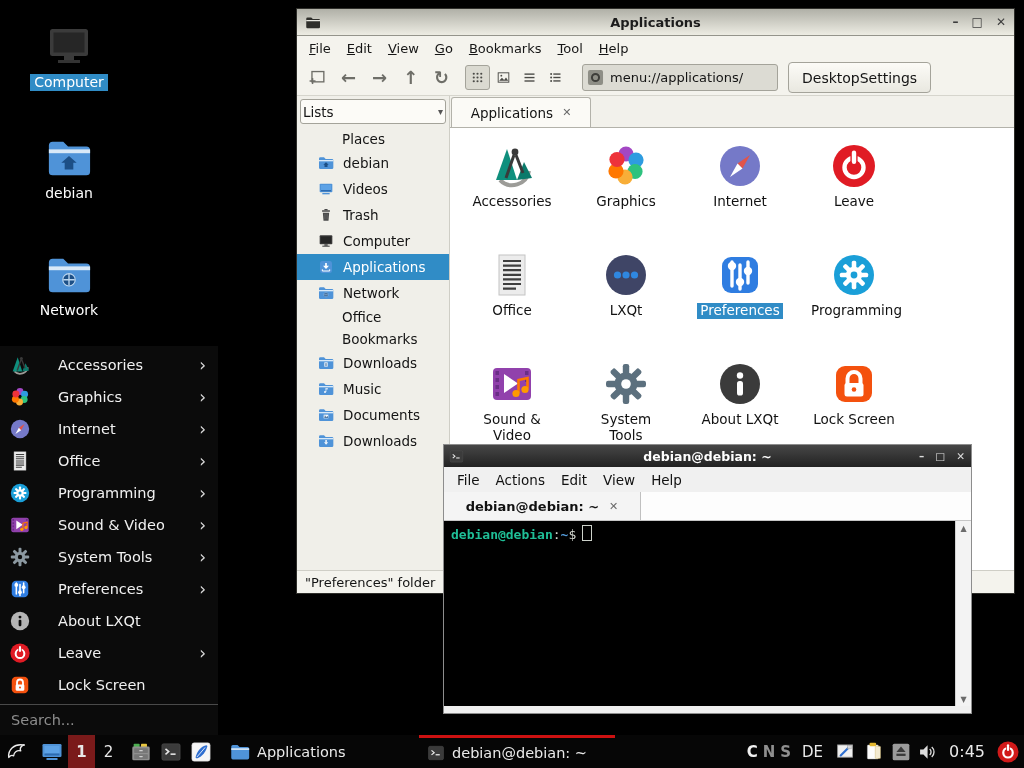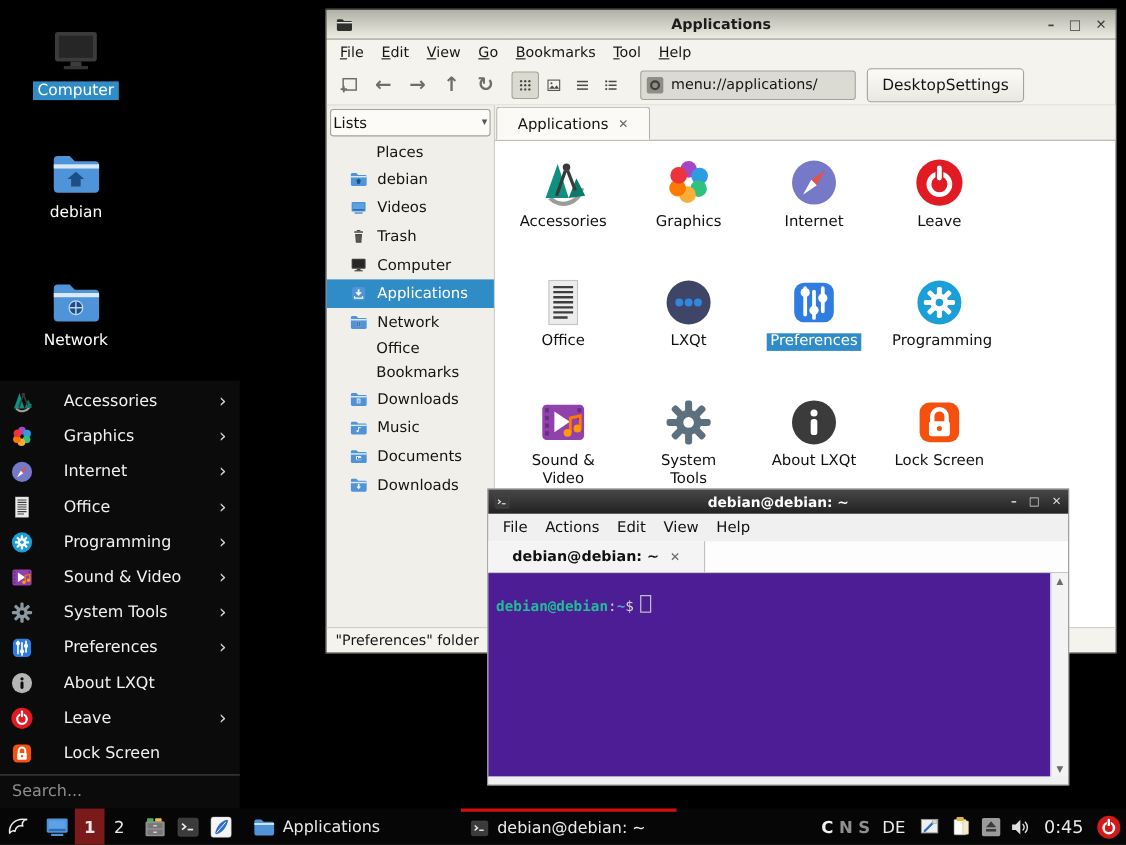--- a/index.html
+++ b/index.html
@@ -85,21 +85,21 @@
     display:flex;align-items:center;}
   .term-title{position:absolute;left:0;right:0;text-align:center;color:#fff;font-weight:bold;font-size:12.5px;}
   .term-controls{position:absolute;right:6px;display:flex;gap:11px;color:#dcdcdc;font-size:10.5px;font-weight:bold;}
   .term-menubar{height:25px;flex:none;background:#f0f0f0;display:flex;align-items:center;padding-left:5px;
     font-size:13.5px;color:#111;}
   .term-menubar .mi::first-letter{text-decoration:none;}
   .term-tabbar{height:28px;flex:none;background:#fdfdfd;border-bottom:1px solid #c6c6c6;display:flex;}
   .term-tab{width:196px;background:#f4f4f4;border-right:1px solid #c0c0c0;display:flex;align-items:center;
     justify-content:center;gap:10px;font-weight:bold;font-size:13px;color:#111;}
   .term-body{flex:1;display:flex;min-height:0;}
-  .term-screen{flex:1;background:#4c1d95;padding:20px 7px;font-family:"DejaVu Sans Mono",monospace;
+  .term-screen{flex:1;background:#000000;padding:4px 7px;font-family:"DejaVu Sans Mono",monospace;
     font-size:13px;line-height:17px;white-space:pre;}
   .p-user{color:#1fbf97;font-weight:bold;}
   .p-colon{color:#d3d7cf;}
   .p-path{color:#559ddc;font-weight:bold;}
   .p-dollar{color:#d3d7cf;}
   .p-cursor{display:inline-block;width:8px;height:14px;border:1px solid #cdd2ca;vertical-align:-2px;margin-left:6px;}
   .term-scroll{width:15px;flex:none;background:#f3f3f3;border-left:1px solid #d2d2d2;display:flex;
     flex-direction:column;justify-content:space-between;align-items:center;color:#6b6b6b;font-size:8px;}
   .scroll-btn{height:14px;display:flex;align-items:center;}
   .term-footer{height:7px;flex:none;background:#f0f0f0;}

